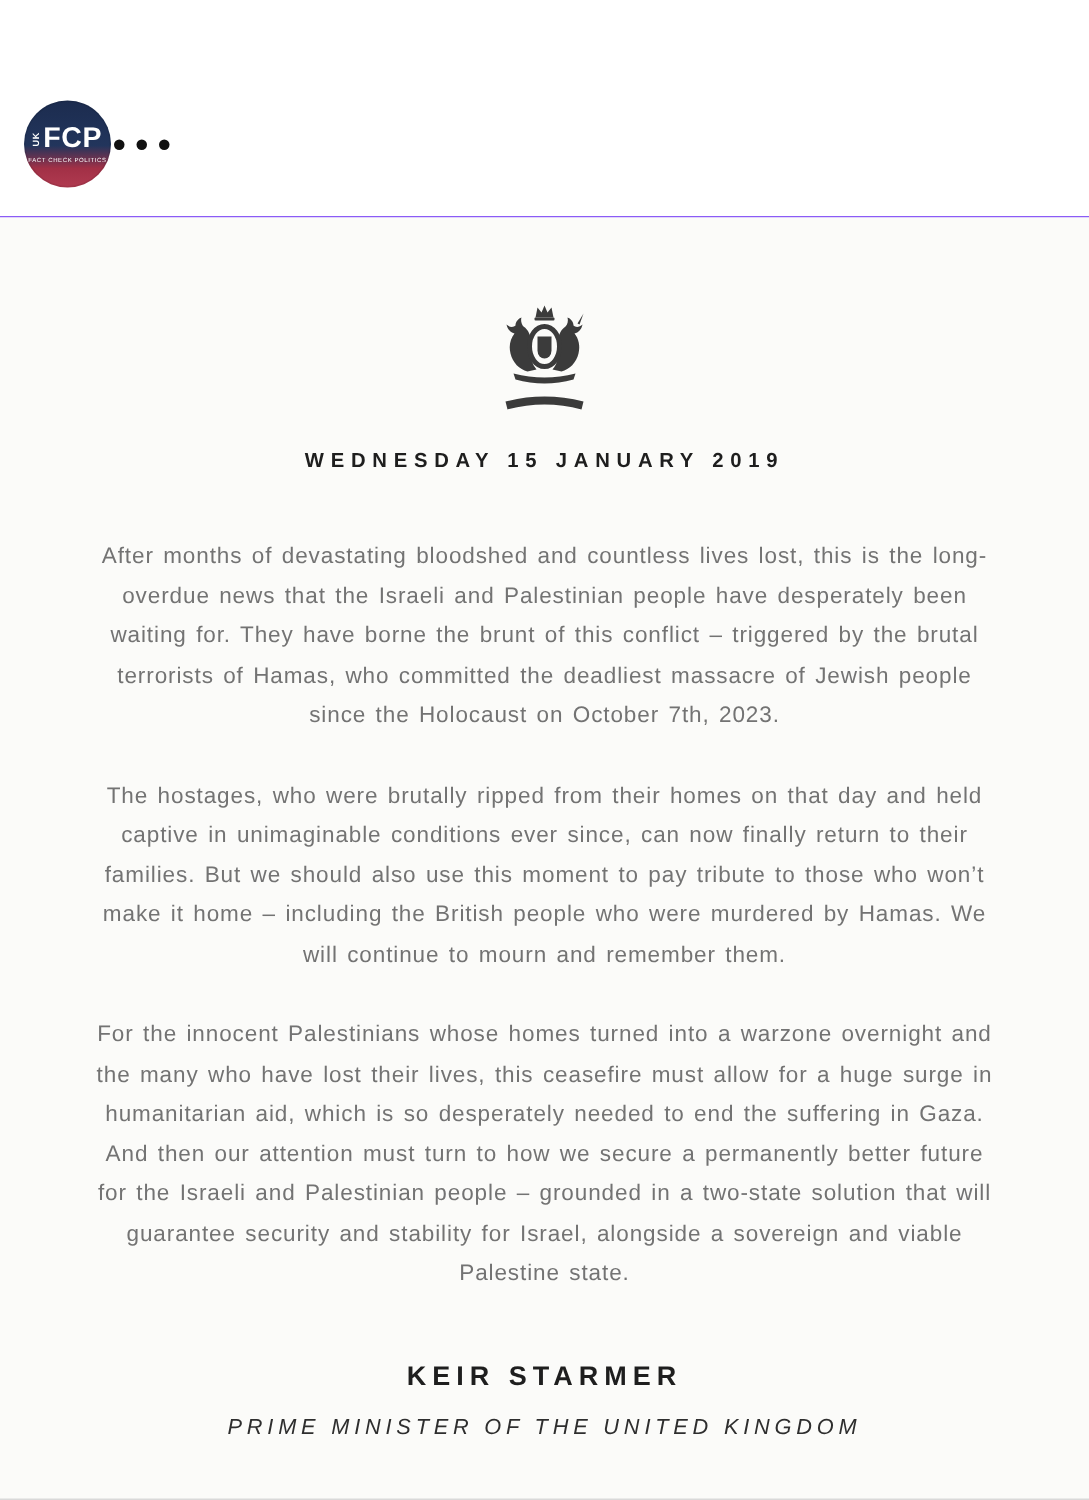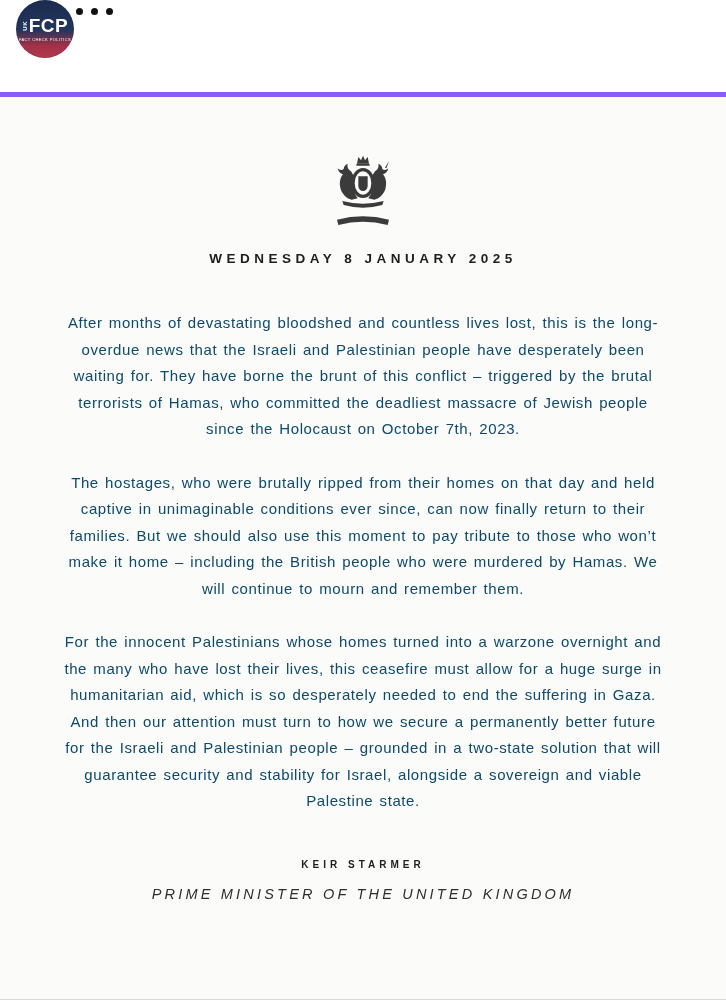--- a/index.html
+++ b/index.html
@@ -13,24 +13,25 @@
     overflow: hidden;
     display: flex;
     flex-direction: column;
   }
 
   
   .post-header {
     height: 97px;
     flex: 0 0 97px;
     display: flex;
-    align-items: flex-start;
+    align-items: center;
     padding: 0 24px 0 16px;
     background: #ffffff;
-    border-bottom: 5px solid #8b5cf6;
+    border-bottom: 1px solid #8b5cf6;
+    margin-top: 48px;
   }
   .avatar {
     width: 58px;
     height: 58px;
     border-radius: 50%;
     background: linear-gradient(180deg, #1c2c4f 0%, #22355c 52%, #a23046 78%, #b03a50 100%);
     display: flex;
     flex-direction: column;
     align-items: center;
     justify-content: center;
@@ -105,29 +106,29 @@
     font-weight: bold;
     letter-spacing: 4.5px;
     color: #1e1e1e;
     margin-bottom: 44px;
   }
   .para {
     font-size: 15px;
     line-height: 26.5px;
     letter-spacing: 0.6px;
     word-spacing: 1.5px;
-    color: #0c4a6e;
+    color: #737373;
     text-align: center;
     margin-bottom: 27px;
   }
   .signature {
     margin-top: 44px;
   }
   .sig-name {
-    font-size: 10px;
+    font-size: 18px;
     font-weight: bold;
     letter-spacing: 4px;
     color: #1e1e1e;
     margin-bottom: 16px;
   }
   .sig-title {
     font-size: 14.5px;
     letter-spacing: 3.2px;
     color: #2e2e2e;
     font-style: italic;
@@ -182,21 +183,21 @@
 
           <path d="M68 35 h14 v14 a7 8 0 0 1 -14 0 Z"></path>
 
           <path d="M44 72 Q75 80 106 72 L104 78 Q75 86 46 78 Z"></path>
 
           <path d="M36 100 Q75 90 114 100 L112 108 Q75 98 38 108 Z"></path>
         </g>
       </svg>
     </div>
 
-    <h1 class="date">WEDNESDAY 8 JANUARY 2025</h1>
+    <h1 class="date">WEDNESDAY 15 JANUARY 2019</h1>
 
     <p class="para">After months of devastating bloodshed and countless lives lost, this is the long-overdue news that the Israeli and Palestinian people have desperately been waiting for. They have borne the brunt of this conflict – triggered by the brutal terrorists of Hamas, who committed the deadliest massacre of Jewish people since the Holocaust on October 7th, 2023.</p>
     <p class="para">The hostages, who were brutally ripped from their homes on that day and held captive in unimaginable conditions ever since, can now finally return to their families. But we should also use this moment to pay tribute to those who won’t make it home – including the British people who were murdered by Hamas. We will continue to mourn and remember them.</p>
     <p class="para">For the innocent Palestinians whose homes turned into a warzone overnight and the many who have lost their lives, this ceasefire must allow for a huge surge in humanitarian aid, which is so desperately needed to end the suffering in Gaza. And then our attention must turn to how we secure a permanently better future for the Israeli and Palestinian people – grounded in a two-state solution that will guarantee security and stability for Israel, alongside a sovereign and viable Palestine state.</p>
 
     <div class="signature">
       <div class="sig-name">KEIR STARMER</div>
       <div class="sig-title">PRIME MINISTER OF THE UNITED KINGDOM</div>
     </div>
 

